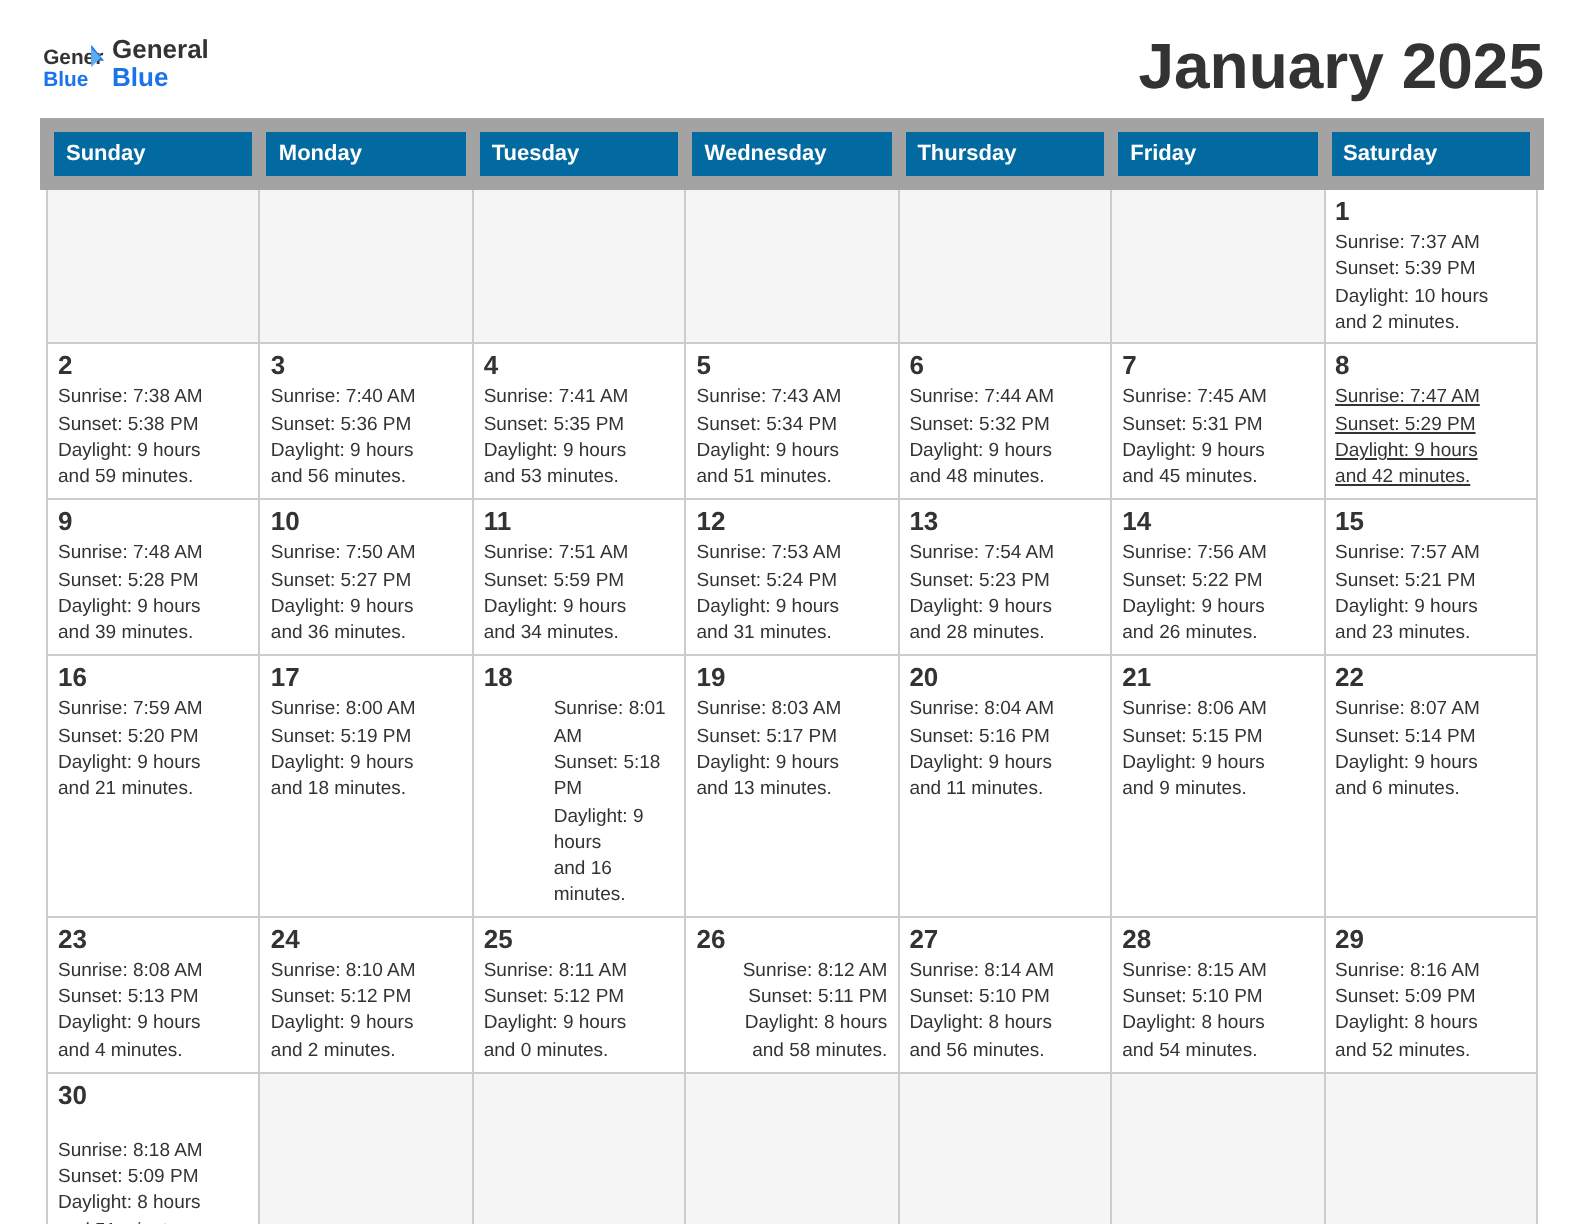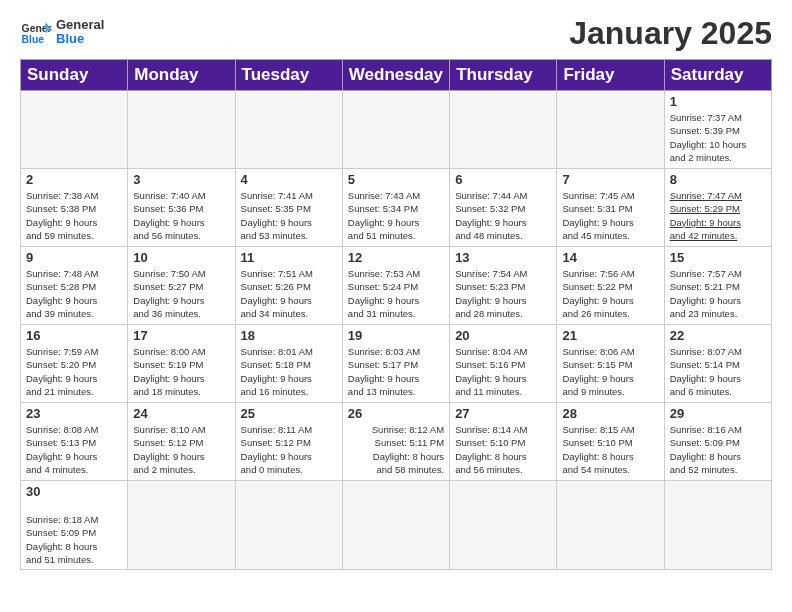--- a/index.html
+++ b/index.html
@@ -42,27 +42,27 @@
     .subtitle {
       font-size: 14px;
       color: #555;
     }
     .calendar {
       width: 100%;
       border-collapse: collapse;
       table-layout: fixed;
     }
     .calendar th {
-      background: #4c1d95;
+      background: #0369a1;
       color: #fff;
       text-align: left;
       padding: 5px 6px;
-      font-size: 17px;
+      font-size: 11px;
       font-weight: bold;
-      border: 1px solid #a3a3a3;
+      border: 7px solid #a3a3a3;
     }
     .calendar td {
       border: 1px solid #ccc;
       vertical-align: top;
       padding: 3px 5px;
       height: 78px;
       width: calc(100%/7);
       background: #fff;
     }
     .calendar td.empty {
@@ -197,21 +197,21 @@
           <td>
             <span class="day-number">10</span>
             <div class="day-info" style="white-space: pre-line;">Sunrise: 7:50 AM
 Sunset: 5:27 PM
 Daylight: 9 hours
 and 36 minutes.</div>
           </td>
           <td>
             <span class="day-number">11</span>
             <div class="day-info" style="white-space: pre-line;">Sunrise: 7:51 AM
-Sunset: 5:26 PM
+Sunset: 5:59 PM
 Daylight: 9 hours
 and 34 minutes.</div>
           </td>
           <td>
             <span class="day-number">12</span>
             <div class="day-info" style="white-space: pre-line;">Sunrise: 7:53 AM
 Sunset: 5:24 PM
 Daylight: 9 hours
 and 31 minutes.</div>
           </td>
@@ -247,21 +247,21 @@
           </td>
           <td>
             <span class="day-number">17</span>
             <div class="day-info" style="white-space: pre-line;">Sunrise: 8:00 AM
 Sunset: 5:19 PM
 Daylight: 9 hours
 and 18 minutes.</div>
           </td>
           <td>
             <span class="day-number">18</span>
-            <div class="day-info" style="white-space: pre-line;">Sunrise: 8:01 AM
+            <div class="day-info" style="white-space: pre-line; margin-left: 35px;">Sunrise: 8:01 AM
 Sunset: 5:18 PM
 Daylight: 9 hours
 and 16 minutes.</div>
           </td>
           <td>
             <span class="day-number">19</span>
             <div class="day-info" style="white-space: pre-line;">Sunrise: 8:03 AM
 Sunset: 5:17 PM
 Daylight: 9 hours
 and 13 minutes.</div>

